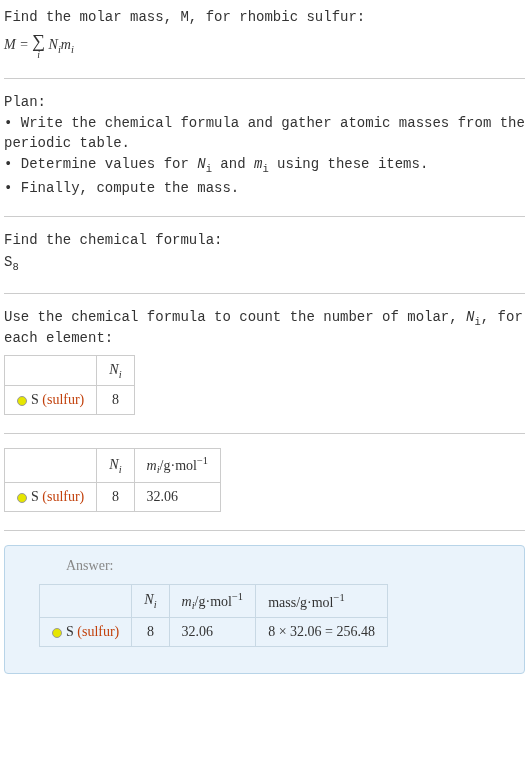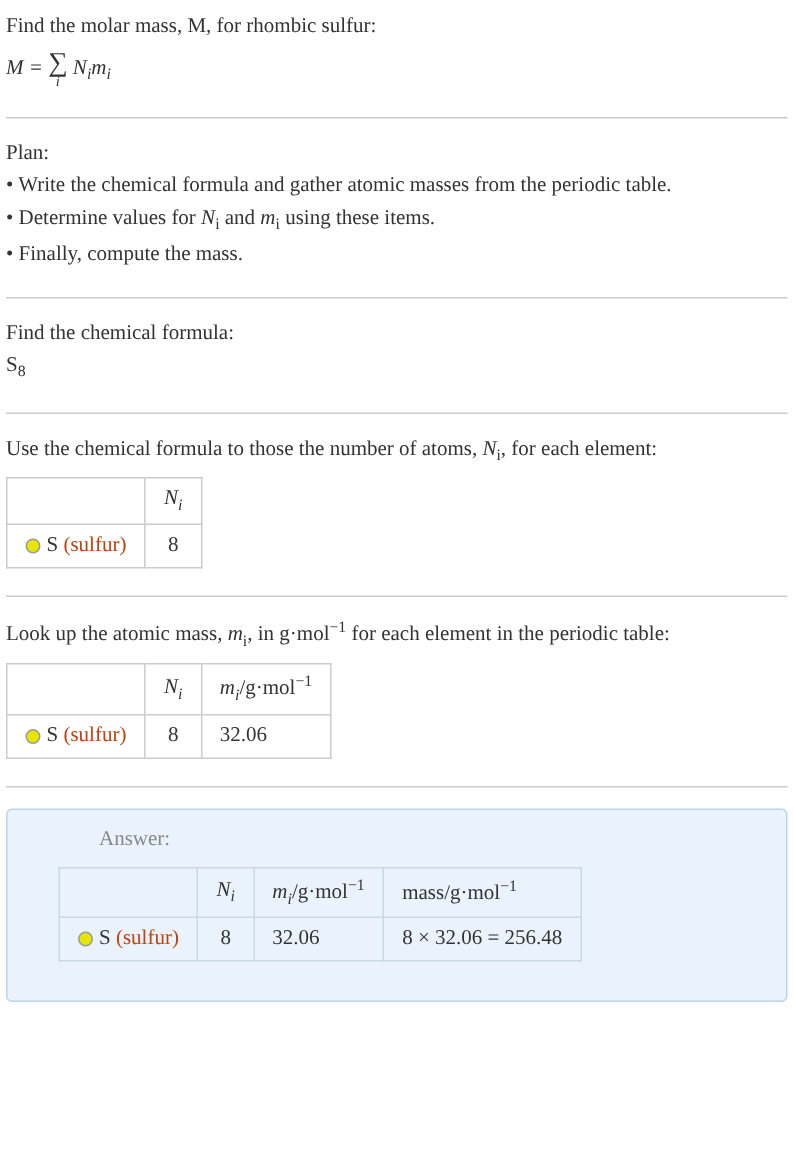--- a/index.html
+++ b/index.html
@@ -14,20 +14,21 @@
       background: #fff;
       padding: 8px 4px;
       width: 529px;
     }
     .section {
       margin-bottom: 18px;
     }
     .text-line {
       margin-bottom: 2px;
       line-height: 1.4;
+      font-family: Liberation Mono, monospace;
     }
     .formula {
       font-style: italic;
       margin-top: 4px;
     }
     .sub {
       font-size: 0.75em;
       vertical-align: sub;
     }
     .sup {
@@ -139,42 +140,39 @@
   <div class="text-line">Find the chemical formula:</div>
   <div class="text-line">
     <span>S</span><span class="sub">8</span>
   </div>
 </div>
 
 <hr>
 
 <div class="section">
   <div class="text-line">
-    <span>Use the chemical formula to those the number of atoms, </span><i>N</i><span class="sub">i</span><span>, for each element:</span>
+    <span>Use the chemical formula to count the number of molar, </span><i>N</i><span class="sub">i</span><span>, for each element:</span>
   </div>
   <table>
     <tbody>
         <tr>
       <th></th>
       <th><i>N</i><span class="sub">i</span></th>
     </tr>
     <tr>
       <td><span class="element-dot"></span><span>S</span><span class="element-label"> (sulfur)</span></td>
       <td class="center">8</td>
     </tr>
   </tbody>
     </table>
 </div>
 
 <hr>
 
 <div class="section">
-  <div class="text-line">
-    <span>Look up the atomic mass, </span><i>m</i><span class="sub">i</span><span>, in g·mol</span><span class="sup">−1</span><span> for each element in the periodic table:</span>
-  </div>
   <table>
     <tbody>
         <tr>
       <th></th>
       <th><i>N</i><span class="sub">i</span></th>
       <th><i>m</i><span class="sub">i</span><span style="font-style:normal">/g·mol</span><span class="sup" style="font-style:normal">−1</span></th>
     </tr>
     <tr>
       <td><span class="element-dot"></span><span>S</span><span class="element-label"> (sulfur)</span></td>
       <td class="center">8</td>

